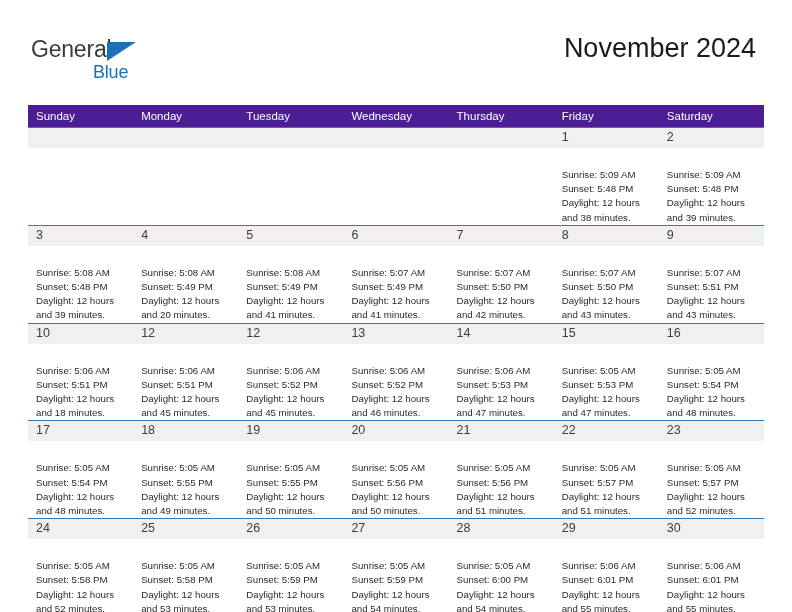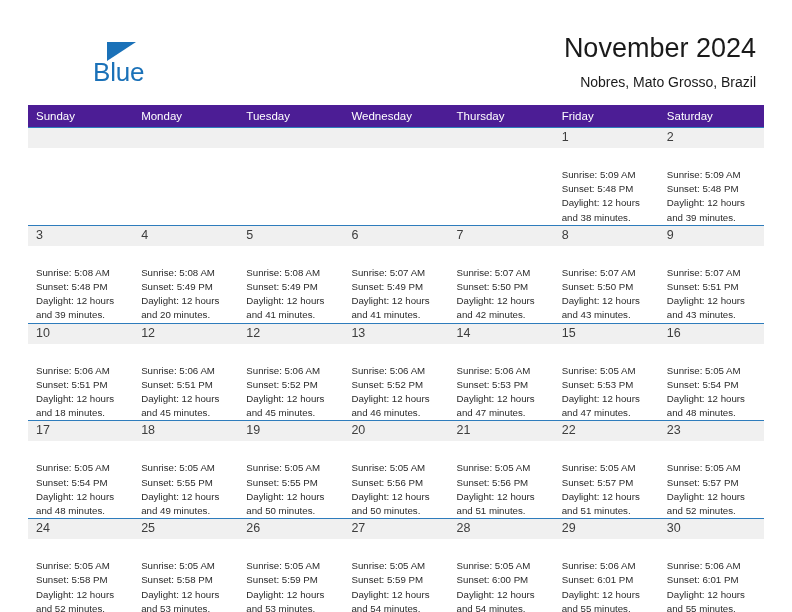--- a/index.html
+++ b/index.html
@@ -52,21 +52,21 @@
     top: 6px;
     width: 0;
     height: 0;
     border-left: 29px solid #1a71b8;
     border-bottom: 19px solid transparent;
   }
   .logo-blue {
     position: absolute;
     left: 62px;
     top: 23px;
-    font-size: 26px;
+    font-size: 18px;
     color: #1a71b8;
     letter-spacing: -0.2px;
     line-height: 26px;
   }
 
   .title-block {
     position: absolute;
     right: 36px;
     top: 32px;
     text-align: right;
@@ -148,27 +148,27 @@
   }
 </style>
 </head>
 <body>
 
 <div class="page">
 
   <div class="top-bar">
 
     <div class="logo">
+      <span class="logo-general">General</span>
       <span class="logo-triangle"></span>
       <span class="logo-blue">Blue</span>
     </div>
 
     <div class="title-block">
       <h1 class="cal-title">November 2024</h1>
-      <div class="cal-subtitle">Nobres, Mato Grosso, Brazil</div>
     </div>
 
   </div>
 
   <table class="calendar">
     <thead>
       <tr class="head-row">
         <th>Sunday</th>
         <th>Monday</th>
         <th>Tuesday</th>

